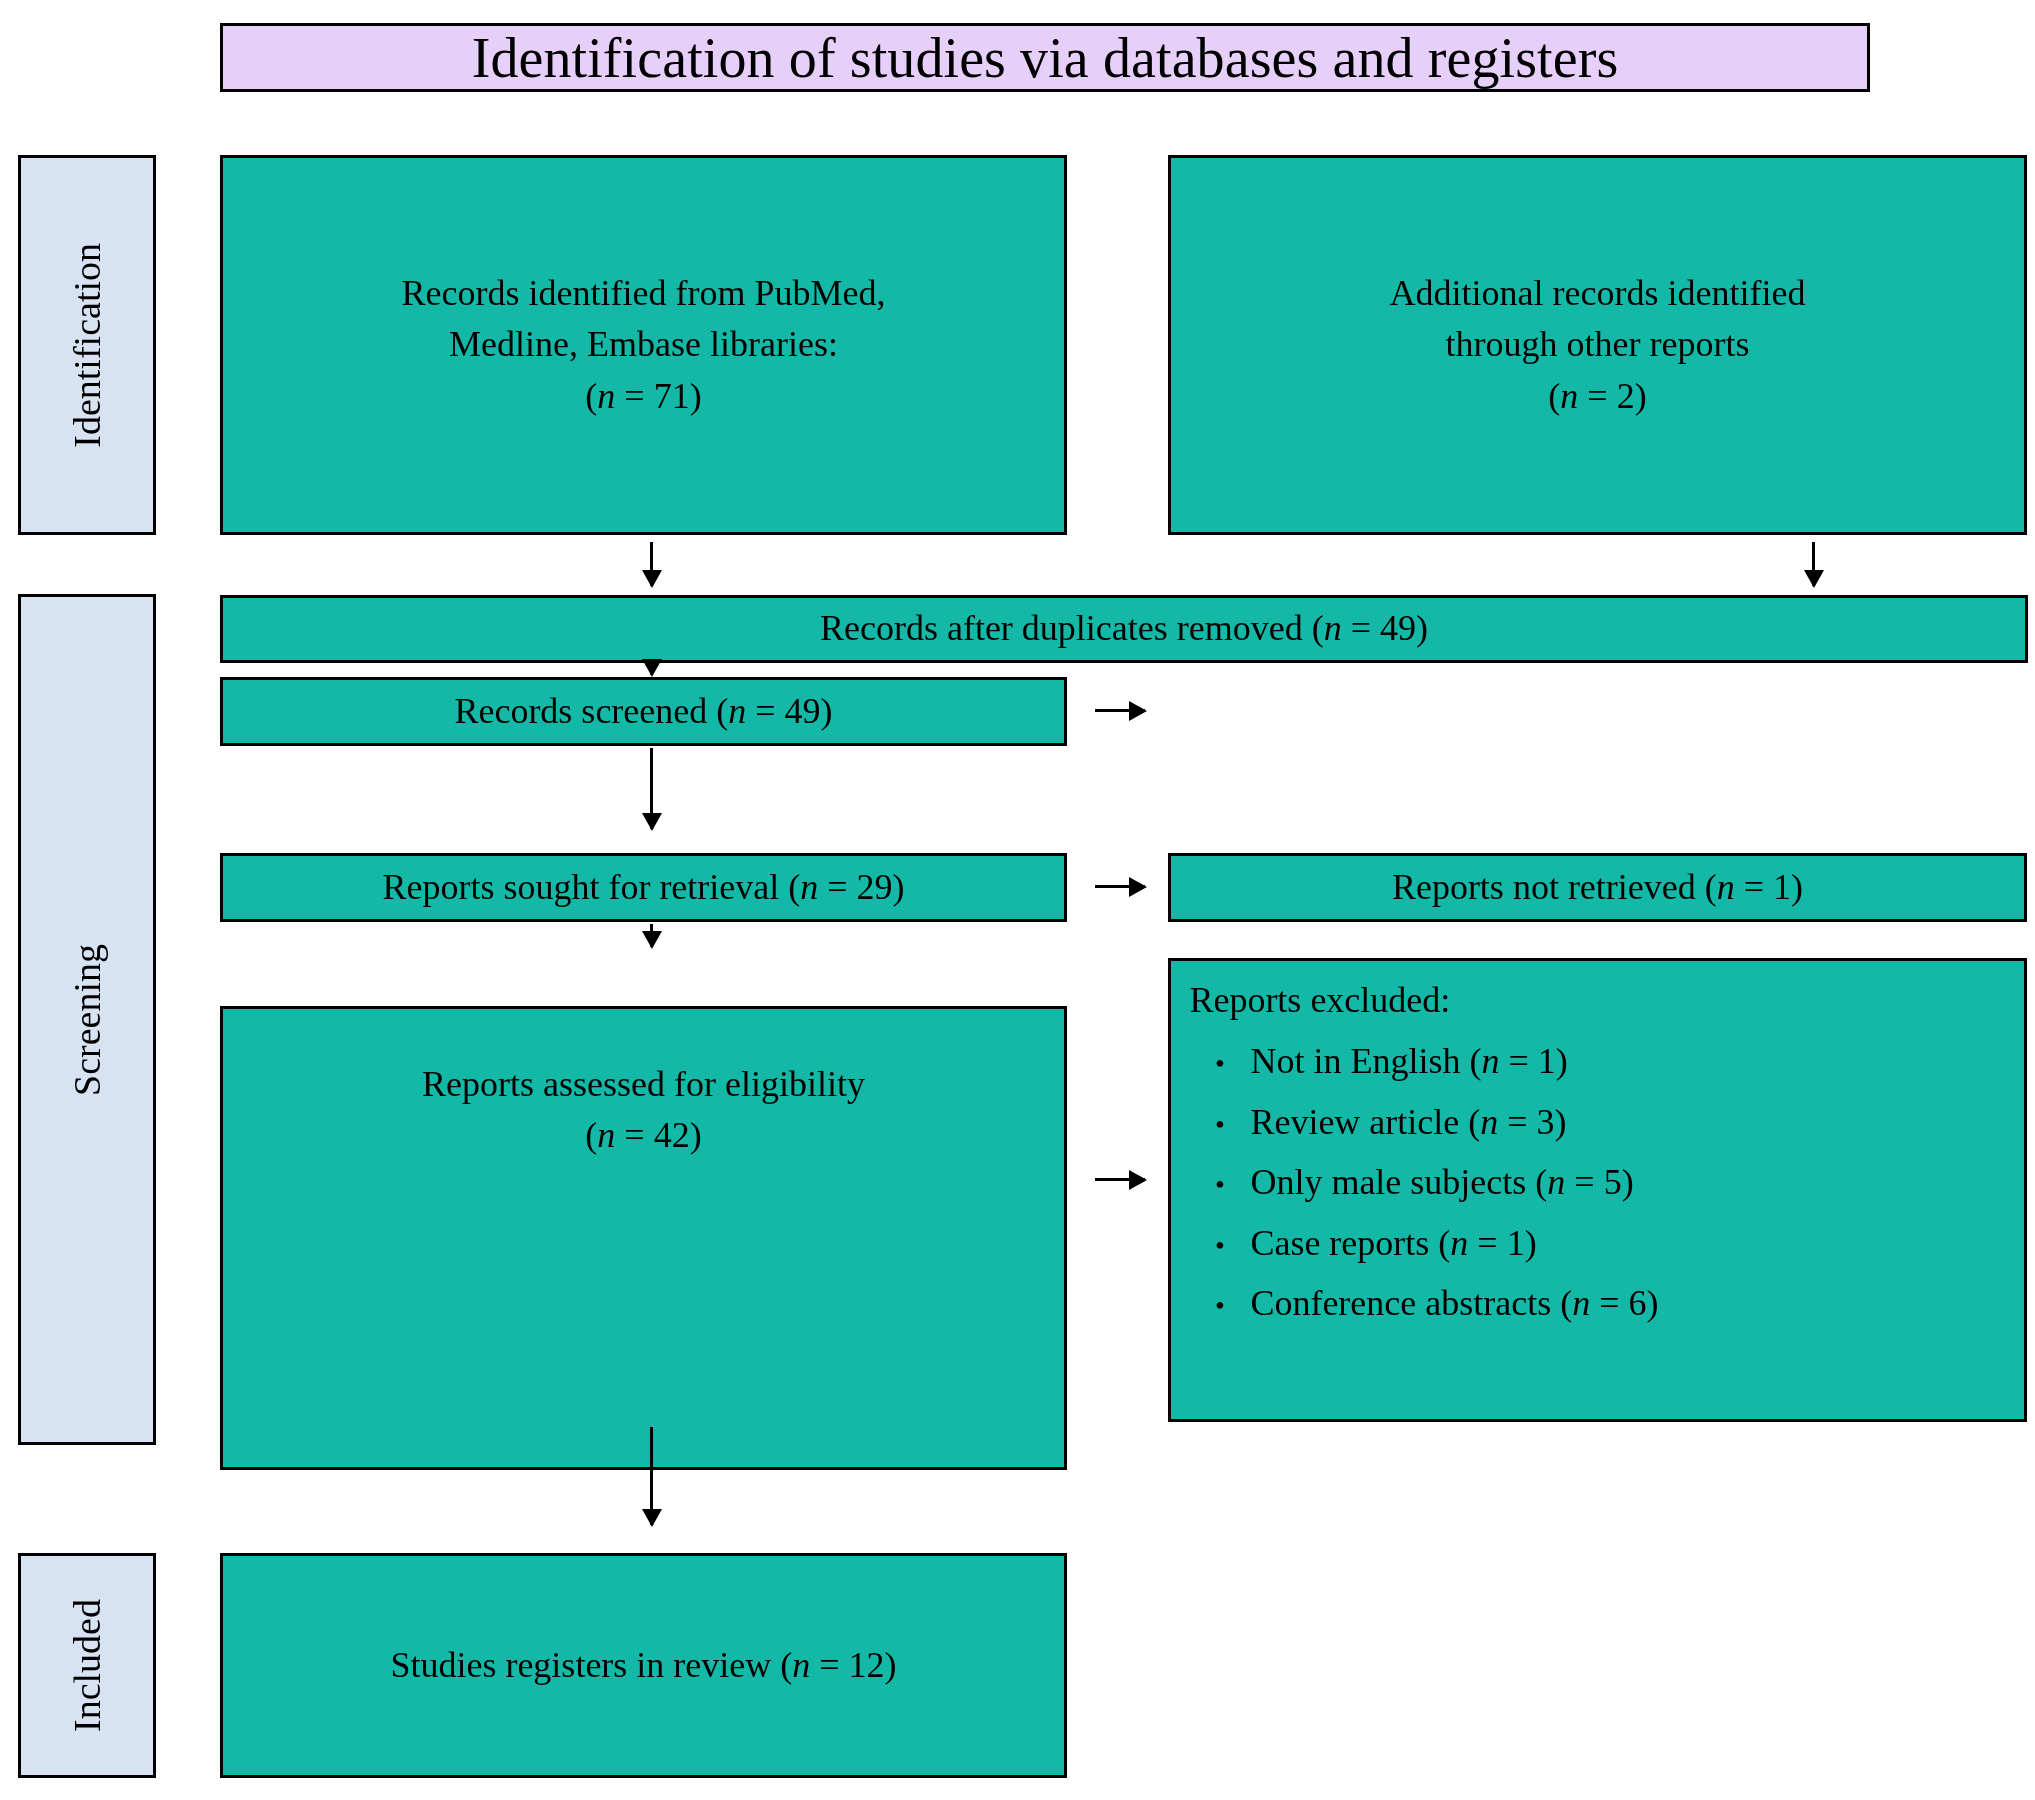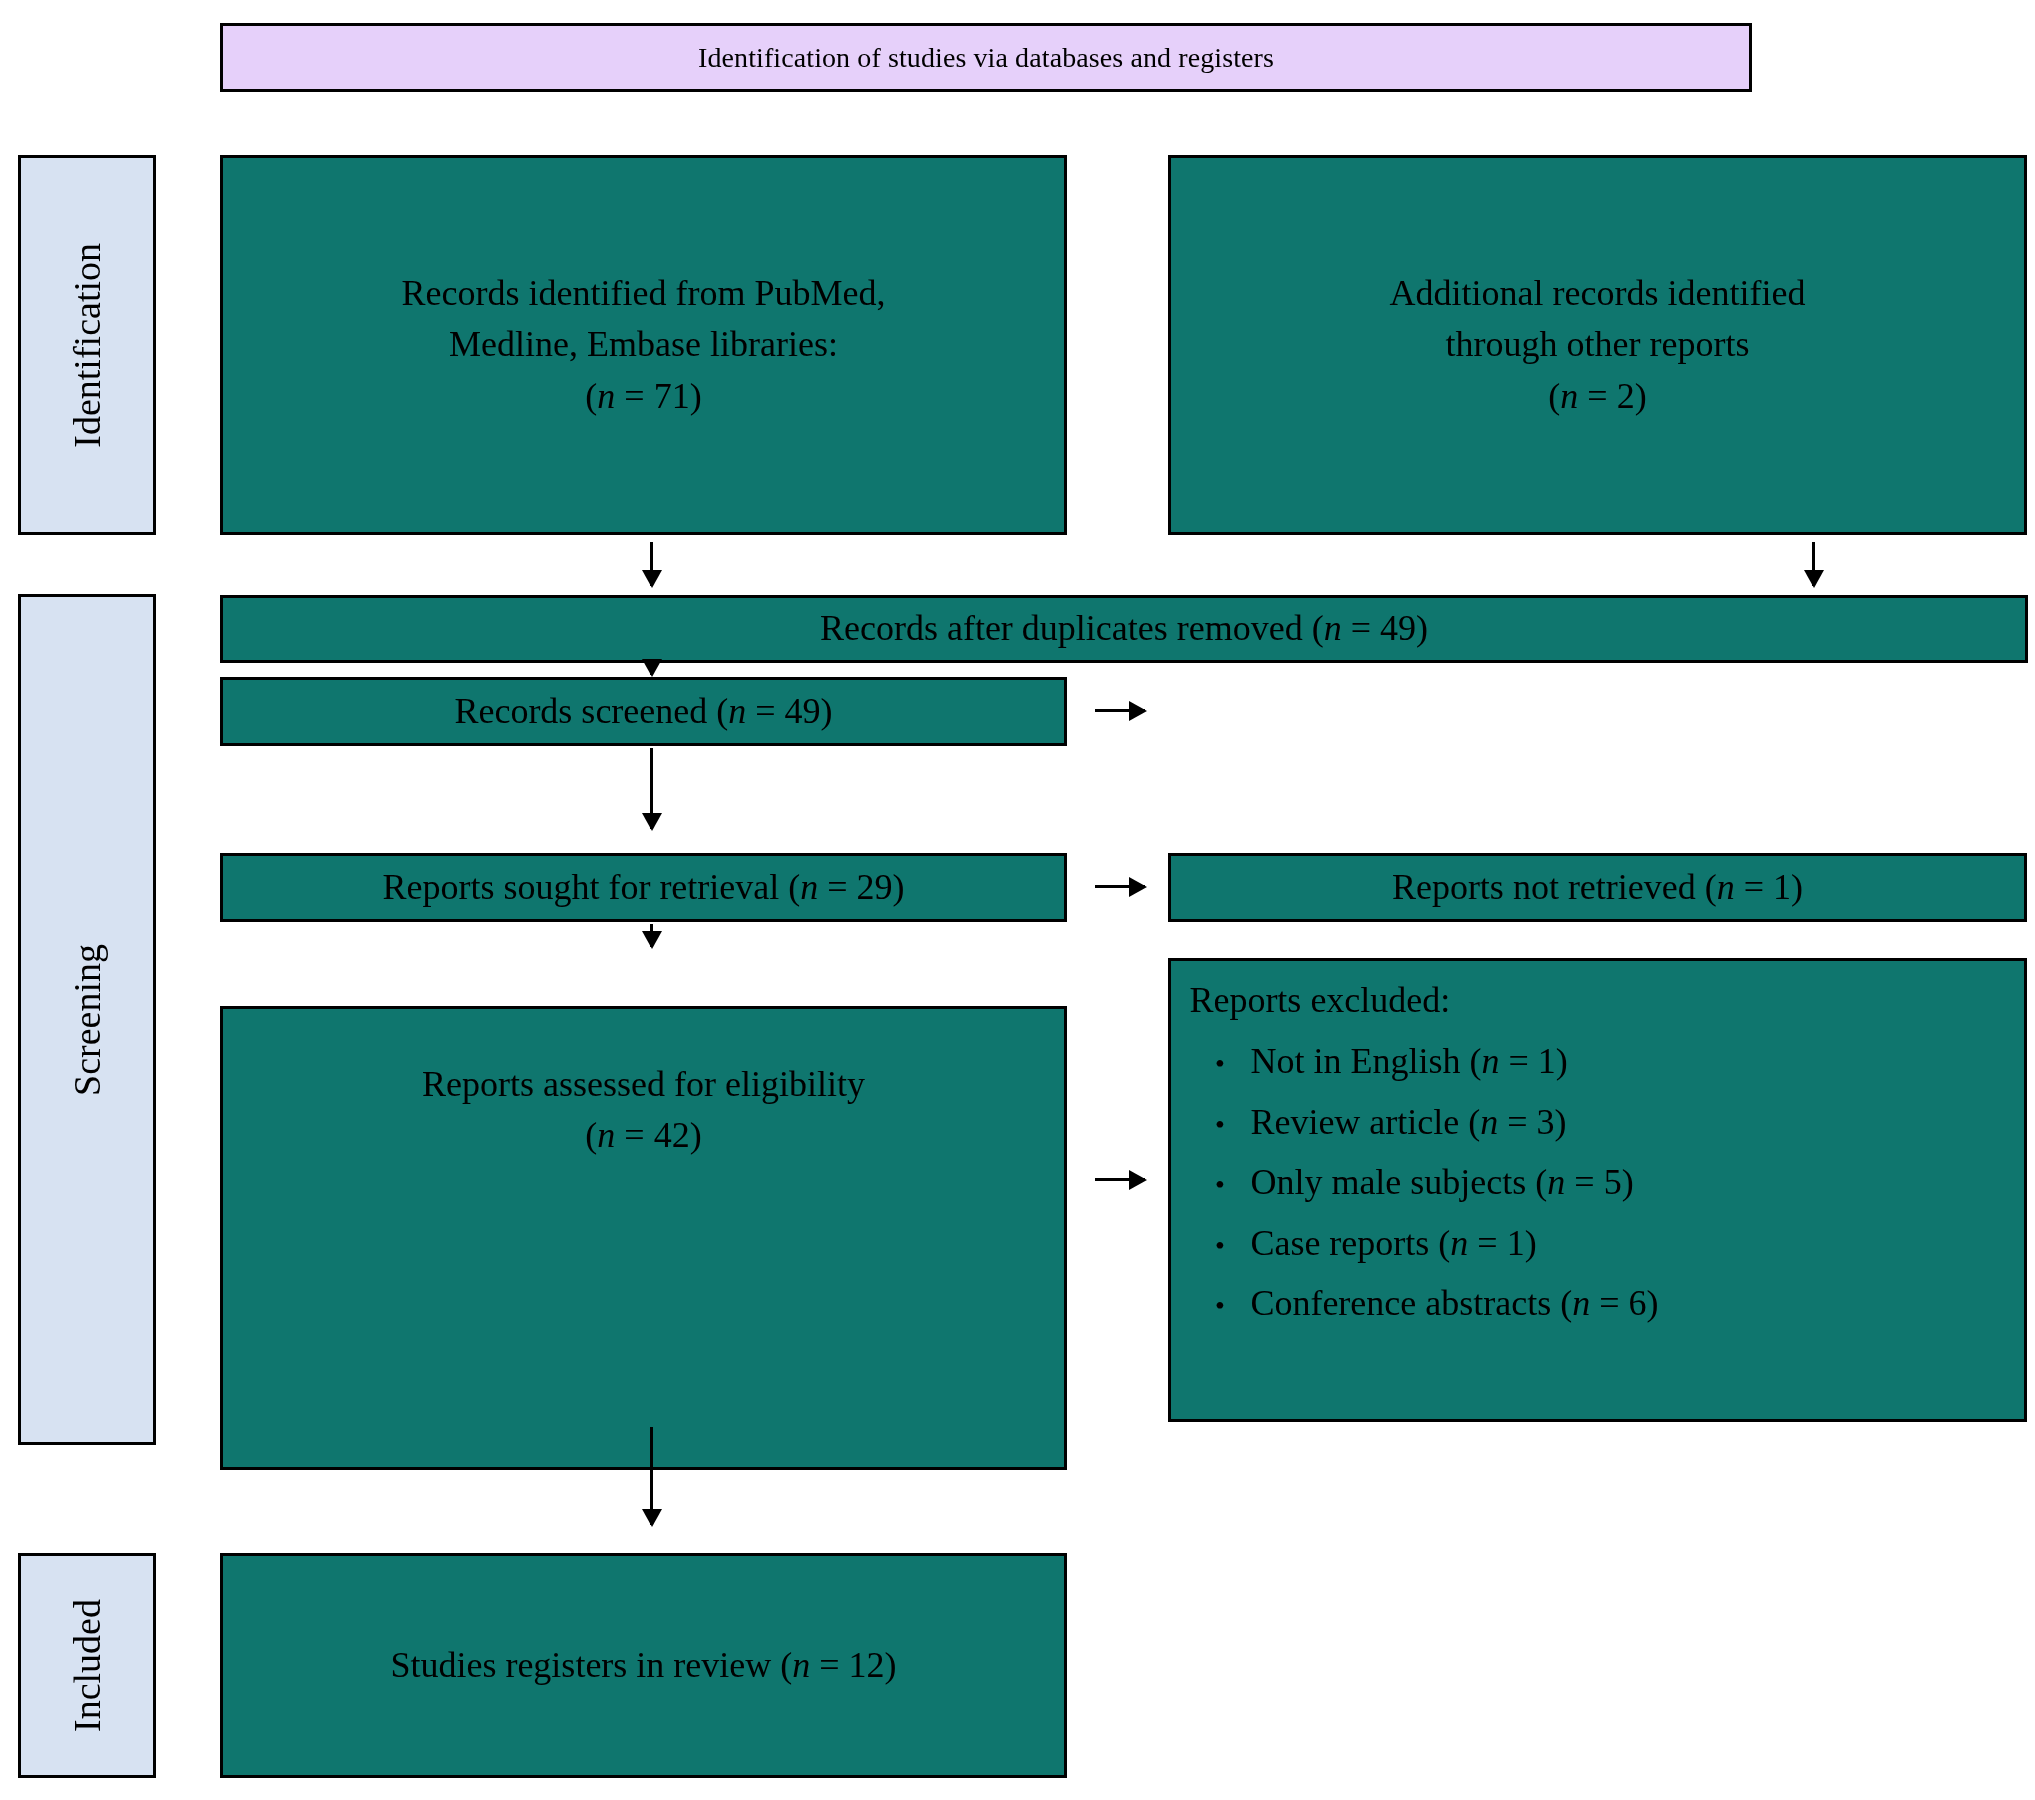--- a/index.html
+++ b/index.html
@@ -19,25 +19,25 @@
     background: #ffffff;
     overflow: hidden;
   }
 
   
   .abs { position: absolute; box-sizing: border-box; }
 
   
   .header-banner {
     left: 220px; top: 23px;
-    width: 1532px; height: 69px;
+    width: 1650px; height: 69px;
     border: 3.3px solid #000000;
     background: #E6D0FA;
     display: flex; align-items: center; justify-content: center;
-    font-size: 28px;
+    font-size: 56px;
     letter-spacing: 0.1px;
   }
 
   
   .stage-band {
     left: 18px;
     width: 138px;
     border: 3.8px solid #000000;
     background: #D7E2F2;
     display: flex; align-items: center; justify-content: center;
@@ -49,21 +49,21 @@
     white-space: nowrap;
     line-height: 1;
   }
   #band-identification { top: 155px;  height: 380px; }
   #band-screening      { top: 594px; height: 851px; }
   #band-included       { top: 1553px; height: 225px; }
 
   
   .flow-box {
     border: 3.3px solid #000000;
-    background: #0f766e;
+    background: #14b8a6;
     font-size: 36px;
     line-height: 1.42;
   }
   .flow-box .inner {
     width: 100%; height: 100%;
     display: flex; flex-direction: column;
     align-items: center; justify-content: center;
     text-align: center;
     padding: 0 15px;
     box-sizing: border-box;

